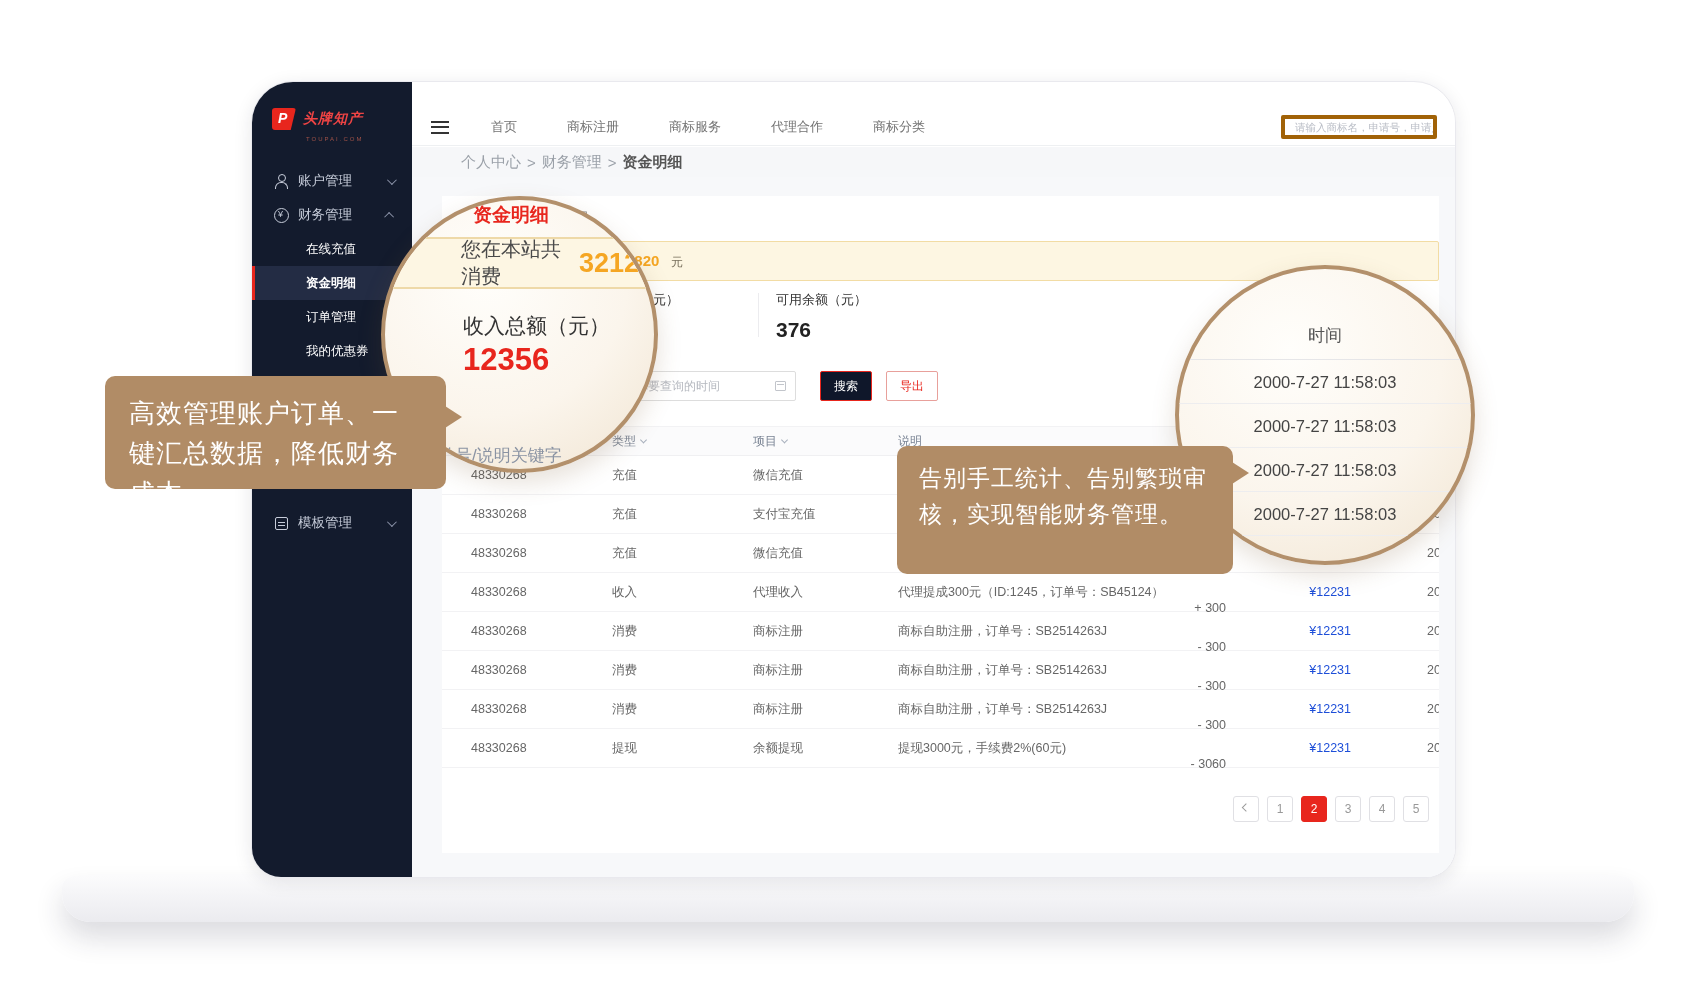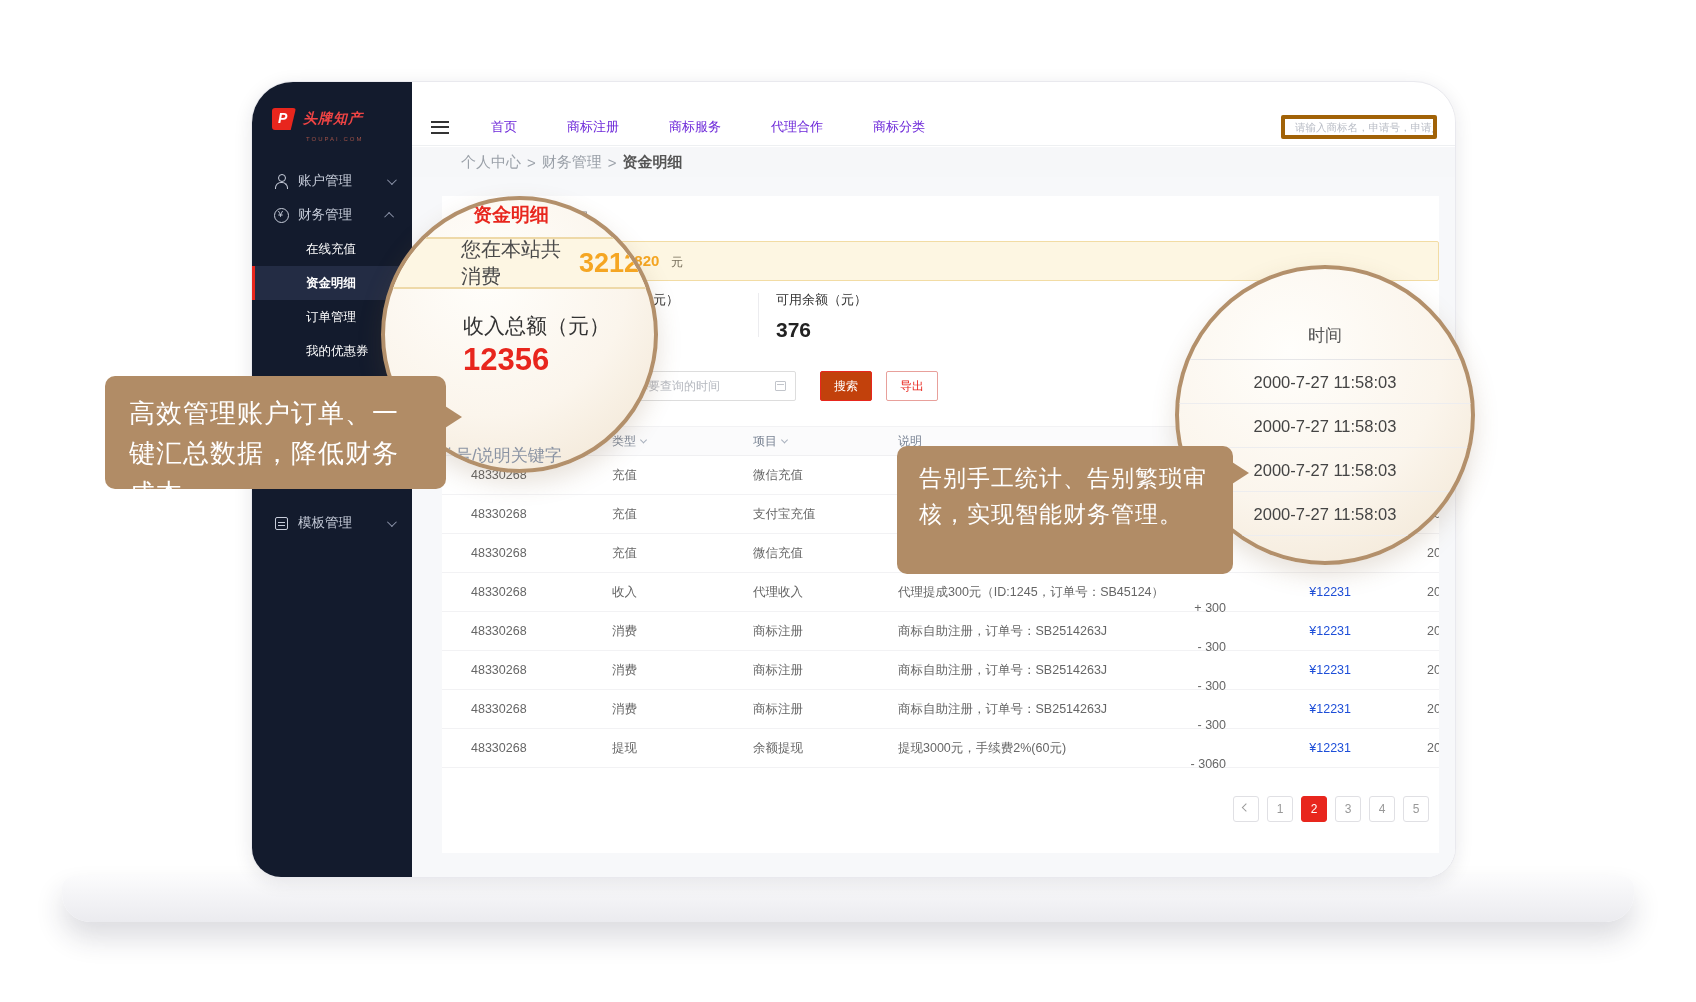--- a/index.html
+++ b/index.html
@@ -41,21 +41,21 @@
   .ic-wallet-icon::after { content:"¥"; position:absolute; left:4px; top:1px; font-size:9px; color:#c7cdda; }
   .ic-template-icon::before { content:""; position:absolute; inset:1px; border:1.3px solid #c7cdda; border-radius:2px; }
   .ic-template-icon::after { content:""; position:absolute; left:4px; top:6px; width:7px; height:1.3px; background:#c7cdda; box-shadow:0 3px 0 #c7cdda; }
 
   
   .topnav { position:absolute; left:160px; right:0; top:27px; height:37px; background:#fff;
     border-bottom:1px solid #eef0f2; display:flex; align-items:center; }
   .burger { margin-left:19px; width:18px; height:13px; border-top:2px solid #333; border-bottom:2px solid #333; position:relative; cursor:pointer; }
   .burger::after { content:""; position:absolute; left:0; top:3.5px; width:100%; height:2px; background:#333; }
   .nav-links { display:flex; margin-left:42px; gap:50px; }
-  .nav-link { font-size:13px; color:#6d28d9; cursor:pointer; white-space:nowrap; }
+  .nav-link { font-size:13px; color:#737373; cursor:pointer; white-space:nowrap; }
   .site-search { position:absolute; right:18px; top:6px; width:156px; height:24px; border:4px solid #a16207;
     border-radius:2px; font-size:10.5px; color:#b9bdc6; padding-left:10px; background:#fff; font-family:inherit; }
   .site-search::placeholder { color:#b9bdc6; }
 
   
   .breadcrumb { position:absolute; left:160px; right:0; top:65px; height:30px; background:#f6f7f9;
     display:flex; align-items:center; padding-left:49px; font-size:15px; color:#9aa0a8; gap:6px; }
   .breadcrumb b { color:#555; font-weight:bold; }
 
   
@@ -80,21 +80,21 @@
   .stat-div { position:absolute; top:2px; width:1px; height:44px; background:#ececef; }
 
   .filter { position:absolute; left:0; top:175px; height:30px; width:100%; }
   .time-input { position:absolute; left:148px; top:0; width:206px; height:30px; border:1px solid #ddd;
     border-radius:2px; display:flex; align-items:center; padding:0 9px; font-size:12px; color:#b5b8bf; cursor:text; background:#fff; }
   .time-input .ph { flex:1; }
   .cal { width:11px; height:10px; border:1.2px solid #c2c5cb; border-radius:1px; position:relative; }
   .cal::before { content:""; position:absolute; left:1px; top:1.5px; width:7px; height:1.2px; background:#c2c5cb; }
   .btn { position:absolute; top:0; width:52px; height:30px; border-radius:2px; font-size:12px;
     display:flex; align-items:center; justify-content:center; cursor:pointer; font-family:inherit; }
-  .btn.search { left:378px; background:#c2410c; color:#fff; border:1px solid #e8261d; }
+  .btn.search { left:378px; background:#0f172a; color:#fff; border:1px solid #e8261d; }
   .btn.export { left:444px; background:#fff; color:#e8261d; border:1px solid #e8a09b; }
 
   
   .thead { position:absolute; left:0; top:230px; width:100%; height:30px; background:#fbfbfc;
     border-top:1px solid #f2f2f4; border-bottom:1px solid #f0f0f2; font-size:12px; color:#7a8494; }
   .trow { position:absolute; left:0; width:100%; height:39px; border-bottom:1px solid #f2f2f4;
     font-size:12.5px; color:#666; }
   .cell { position:absolute; top:50%; transform:translateY(-50%); white-space:nowrap; }
   .c-order { left:29px; } .c-type { left:170px; } .c-proj { left:311px; } .c-desc { left:456px; }
   .c-amt { left:690px; width:94px; text-align:right;margin-top:16px; }

